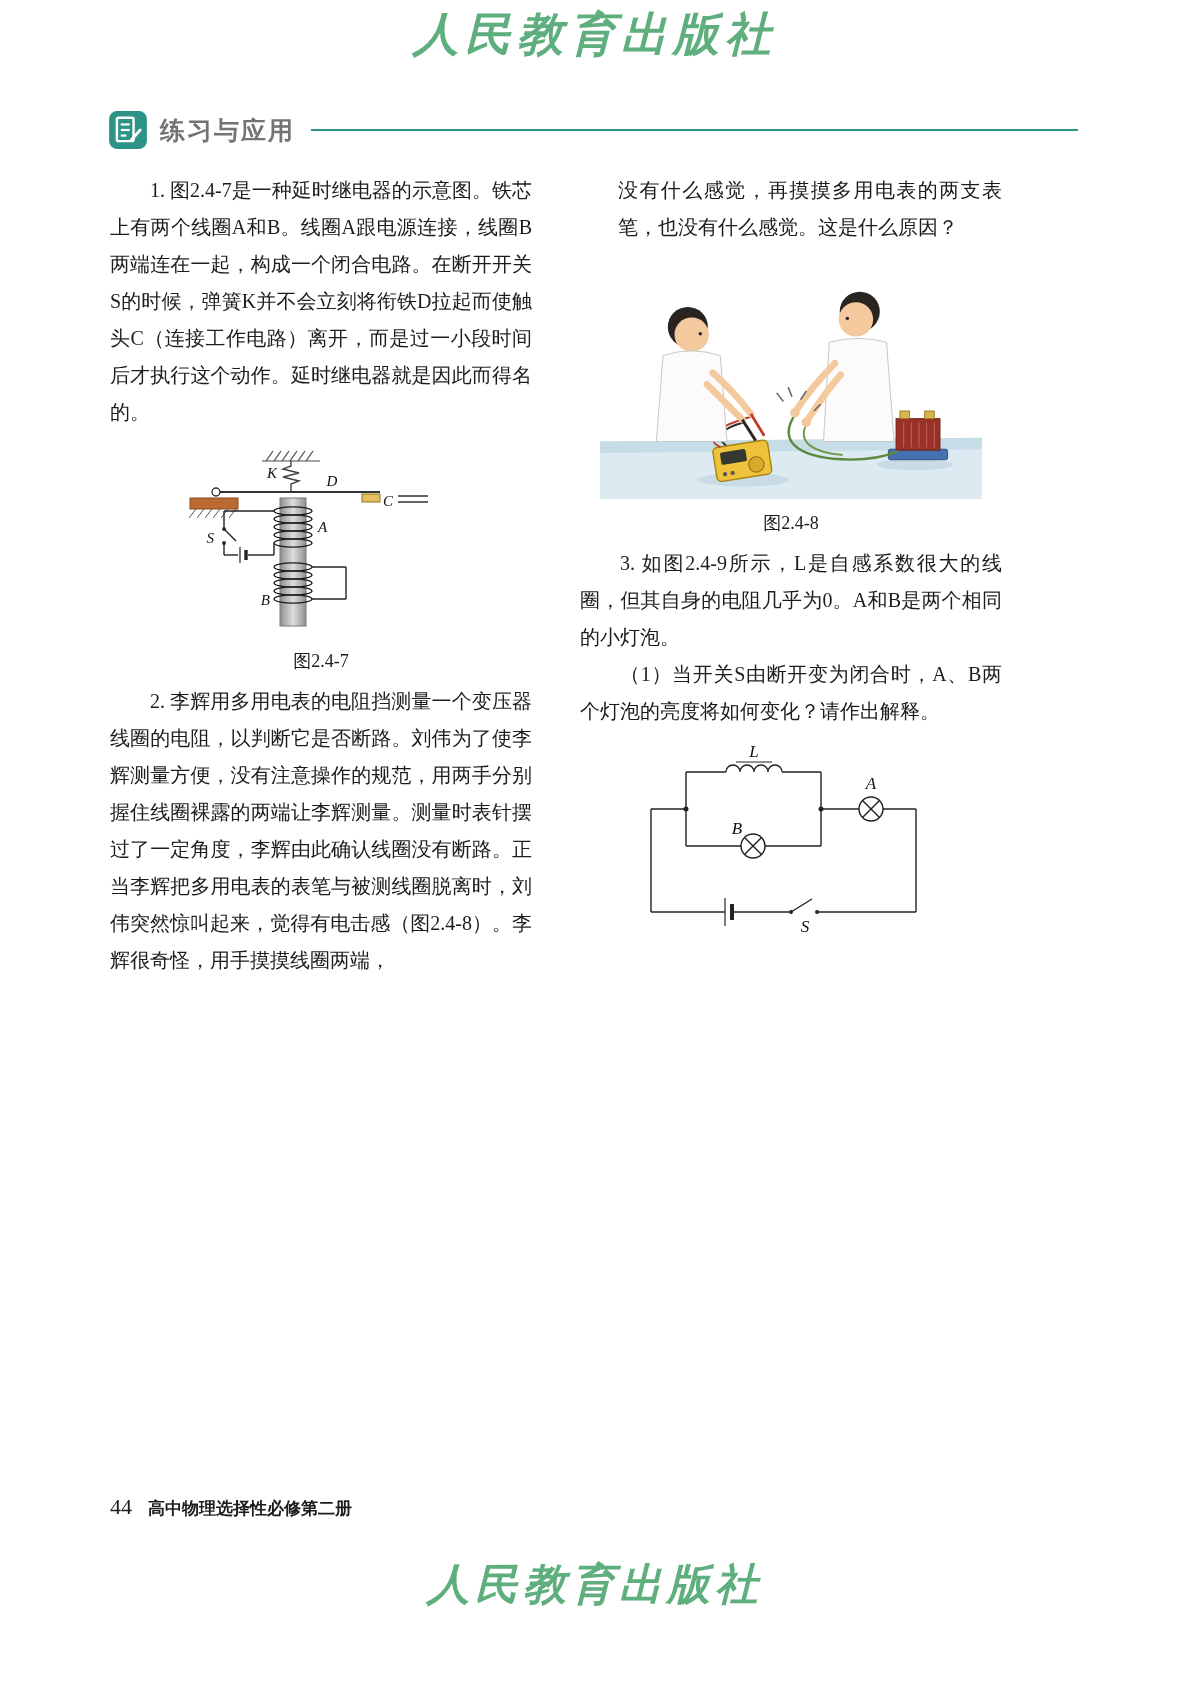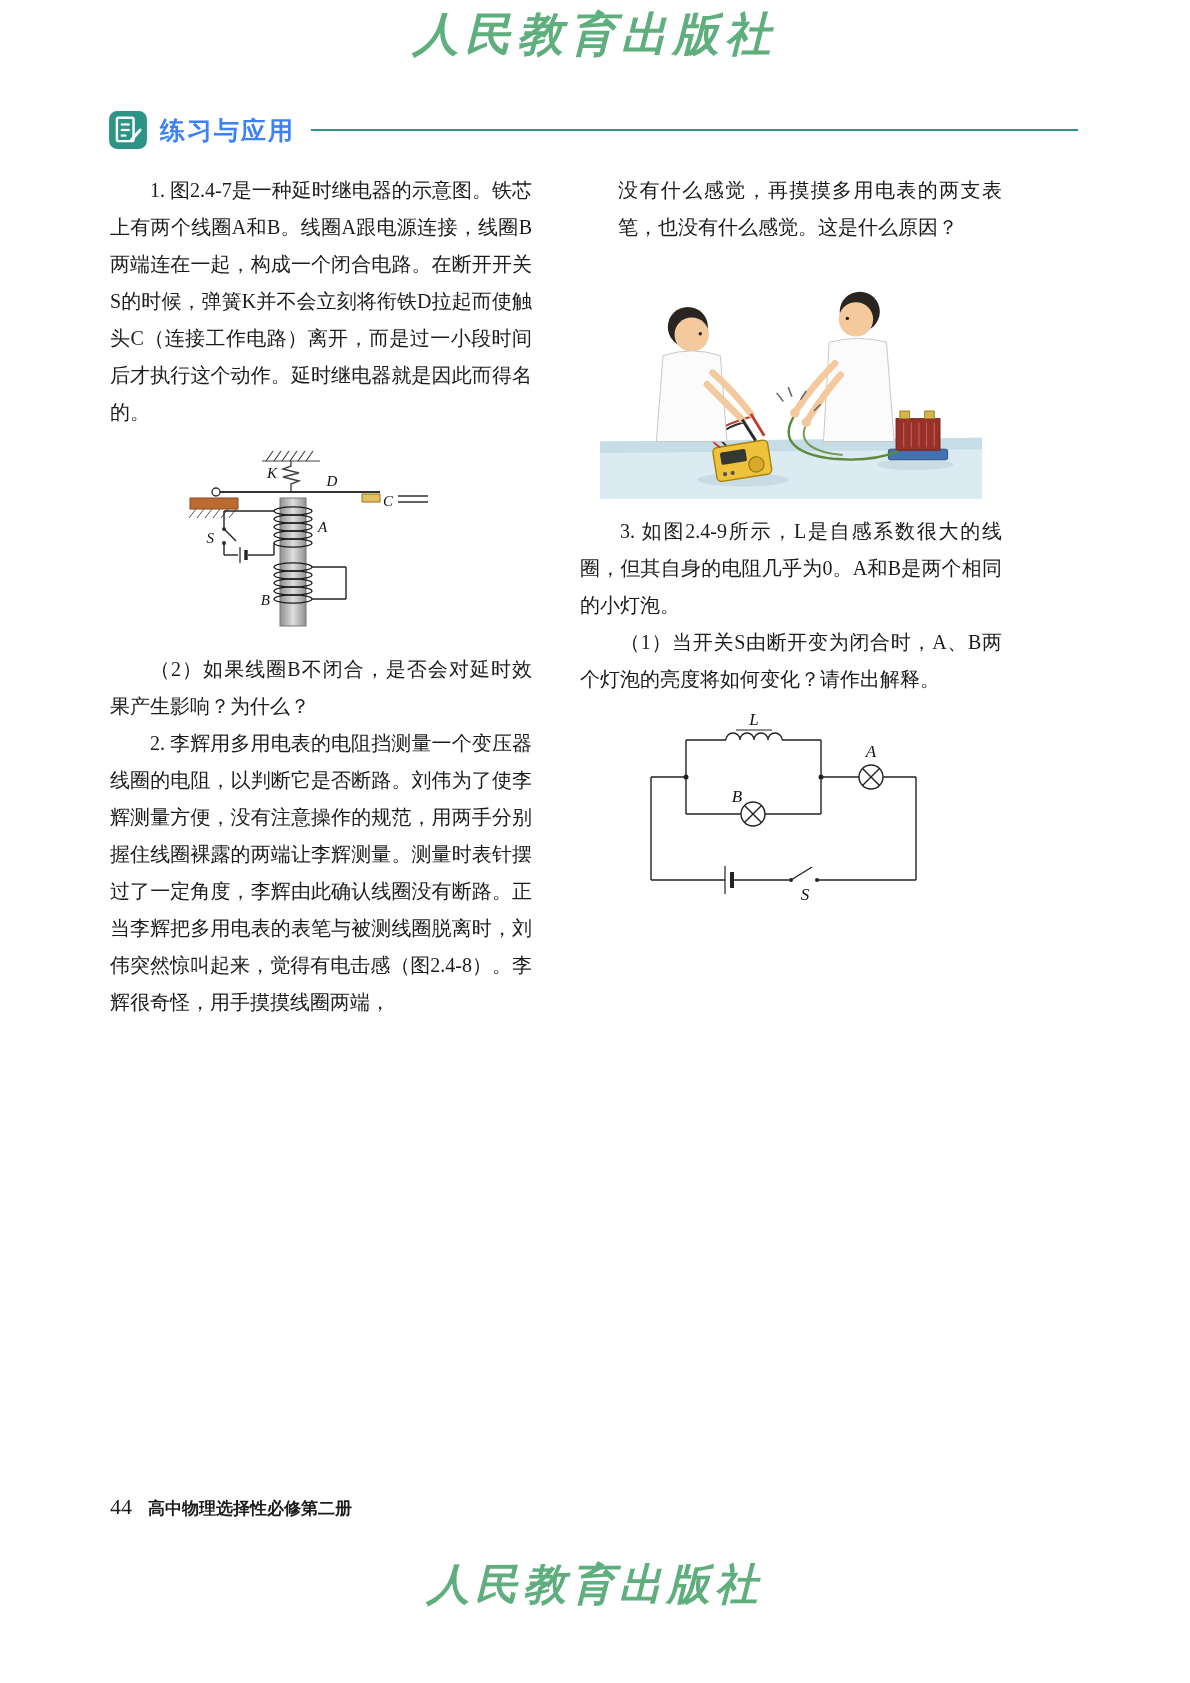--- a/index.html
+++ b/index.html
@@ -11,21 +11,21 @@
   .wm {
     position:absolute; left:0; width:100%; text-align:center;
     color:#44a067; font-family:"DejaVu Serif",serif; font-style:italic; font-weight:bold;
     opacity:.85; white-space:nowrap;
   }
   .wm-top { top:4px; font-size:46px; letter-spacing:6px; }
   .wm-bottom { top:1556px; font-size:43px; letter-spacing:5px; }
 
   .section-header { position:absolute; top:110px; left:108px; right:112px; display:flex; align-items:center; }
   .hdr-title {
-    color:#3b82f6; font-size:25px; font-weight:bold;
+    color:#737373; font-size:25px; font-weight:bold;
     font-family:"Liberation Sans",sans-serif; margin-left:12px; letter-spacing:2px; white-space:nowrap;
   }
   .hdr-rule { flex:1; height:2px; background:#2b9486; margin-left:16px; }
 
   .columns { position:absolute; top:172px; left:110px; width:892px; display:flex; gap:48px; }
   .col { width:422px; }
   .para { font-size:20px; line-height:37px; text-align:justify; text-indent:2em; }
   .para.no-indent { text-indent:0;margin-left:38px; }
 
   .fig { margin:14px auto 10px auto; text-align:center; }
@@ -140,23 +140,23 @@
             <line class="wire" x1="98" y1="110" x2="98" y2="98"></line>
           </g>
           <text class="svglabel" x="38" y="98" text-anchor="end">S</text>
 
           <g>
             <line class="wire" x1="136" y1="122" x2="170" y2="122"></line>
             <line class="wire" x1="170" y1="122" x2="170" y2="154"></line>
             <line class="wire" x1="170" y1="154" x2="136" y2="154"></line>
           </g>
         </svg>
+        <figcaption class="caption">图2.4-7</figcaption>
       </figure>
 
-      <p class="para">（2）如果线圈B不闭合，是否会对延时效果产生影响？为什么？</p>
       <p class="para">2. 李辉用多用电表的电阻挡测量一个变压器线圈的电阻，以判断它是否断路。刘伟为了使李辉测量方便，没有注意操作的规范，用两手分别握住线圈裸露的两端让李辉测量。测量时表针摆过了一定角度，李辉由此确认线圈没有断路。正当李辉把多用电表的表笔与被测线圈脱离时，刘伟突然惊叫起来，觉得有电击感（图2.4-8）。李辉很奇怪，用手摸摸线圈两端，</p>
     </div>
 
     <div class="col">
       <p class="para no-indent">没有什么感觉，再摸摸多用电表的两支表笔，也没有什么感觉。这是什么原因？</p>
 
       <figure class="fig">
         <svg viewBox="0 0 400 250" width="382" height="239">
 
           <g>
@@ -213,20 +213,21 @@
             <circle cx="216" cy="170" r="5" fill="#f3c99d"></circle>
           </g>
 
           <g stroke="#666" stroke-width="1.6">
             <line x1="192" y1="148" x2="185" y2="139"></line>
             <line x1="201" y1="143" x2="197" y2="133"></line>
             <line x1="210" y1="146" x2="216" y2="137"></line>
             <line x1="224" y1="158" x2="231" y2="151"></line>
           </g>
         </svg>
+        <figcaption class="caption">图2.4-8</figcaption>
       </figure>
 
       <p class="para">3. 如图2.4-9所示，L是自感系数很大的线圈，但其自身的电阻几乎为0。A和B是两个相同的小灯泡。</p>
       <p class="para">（1）当开关S由断开变为闭合时，A、B两个灯泡的亮度将如何变化？请作出解释。</p>
 
       <figure class="fig">
         <svg viewBox="0 0 300 200" width="300" height="200">
           <g class="wire">
 
             <line x1="45" y1="28" x2="45" y2="102"></line>

